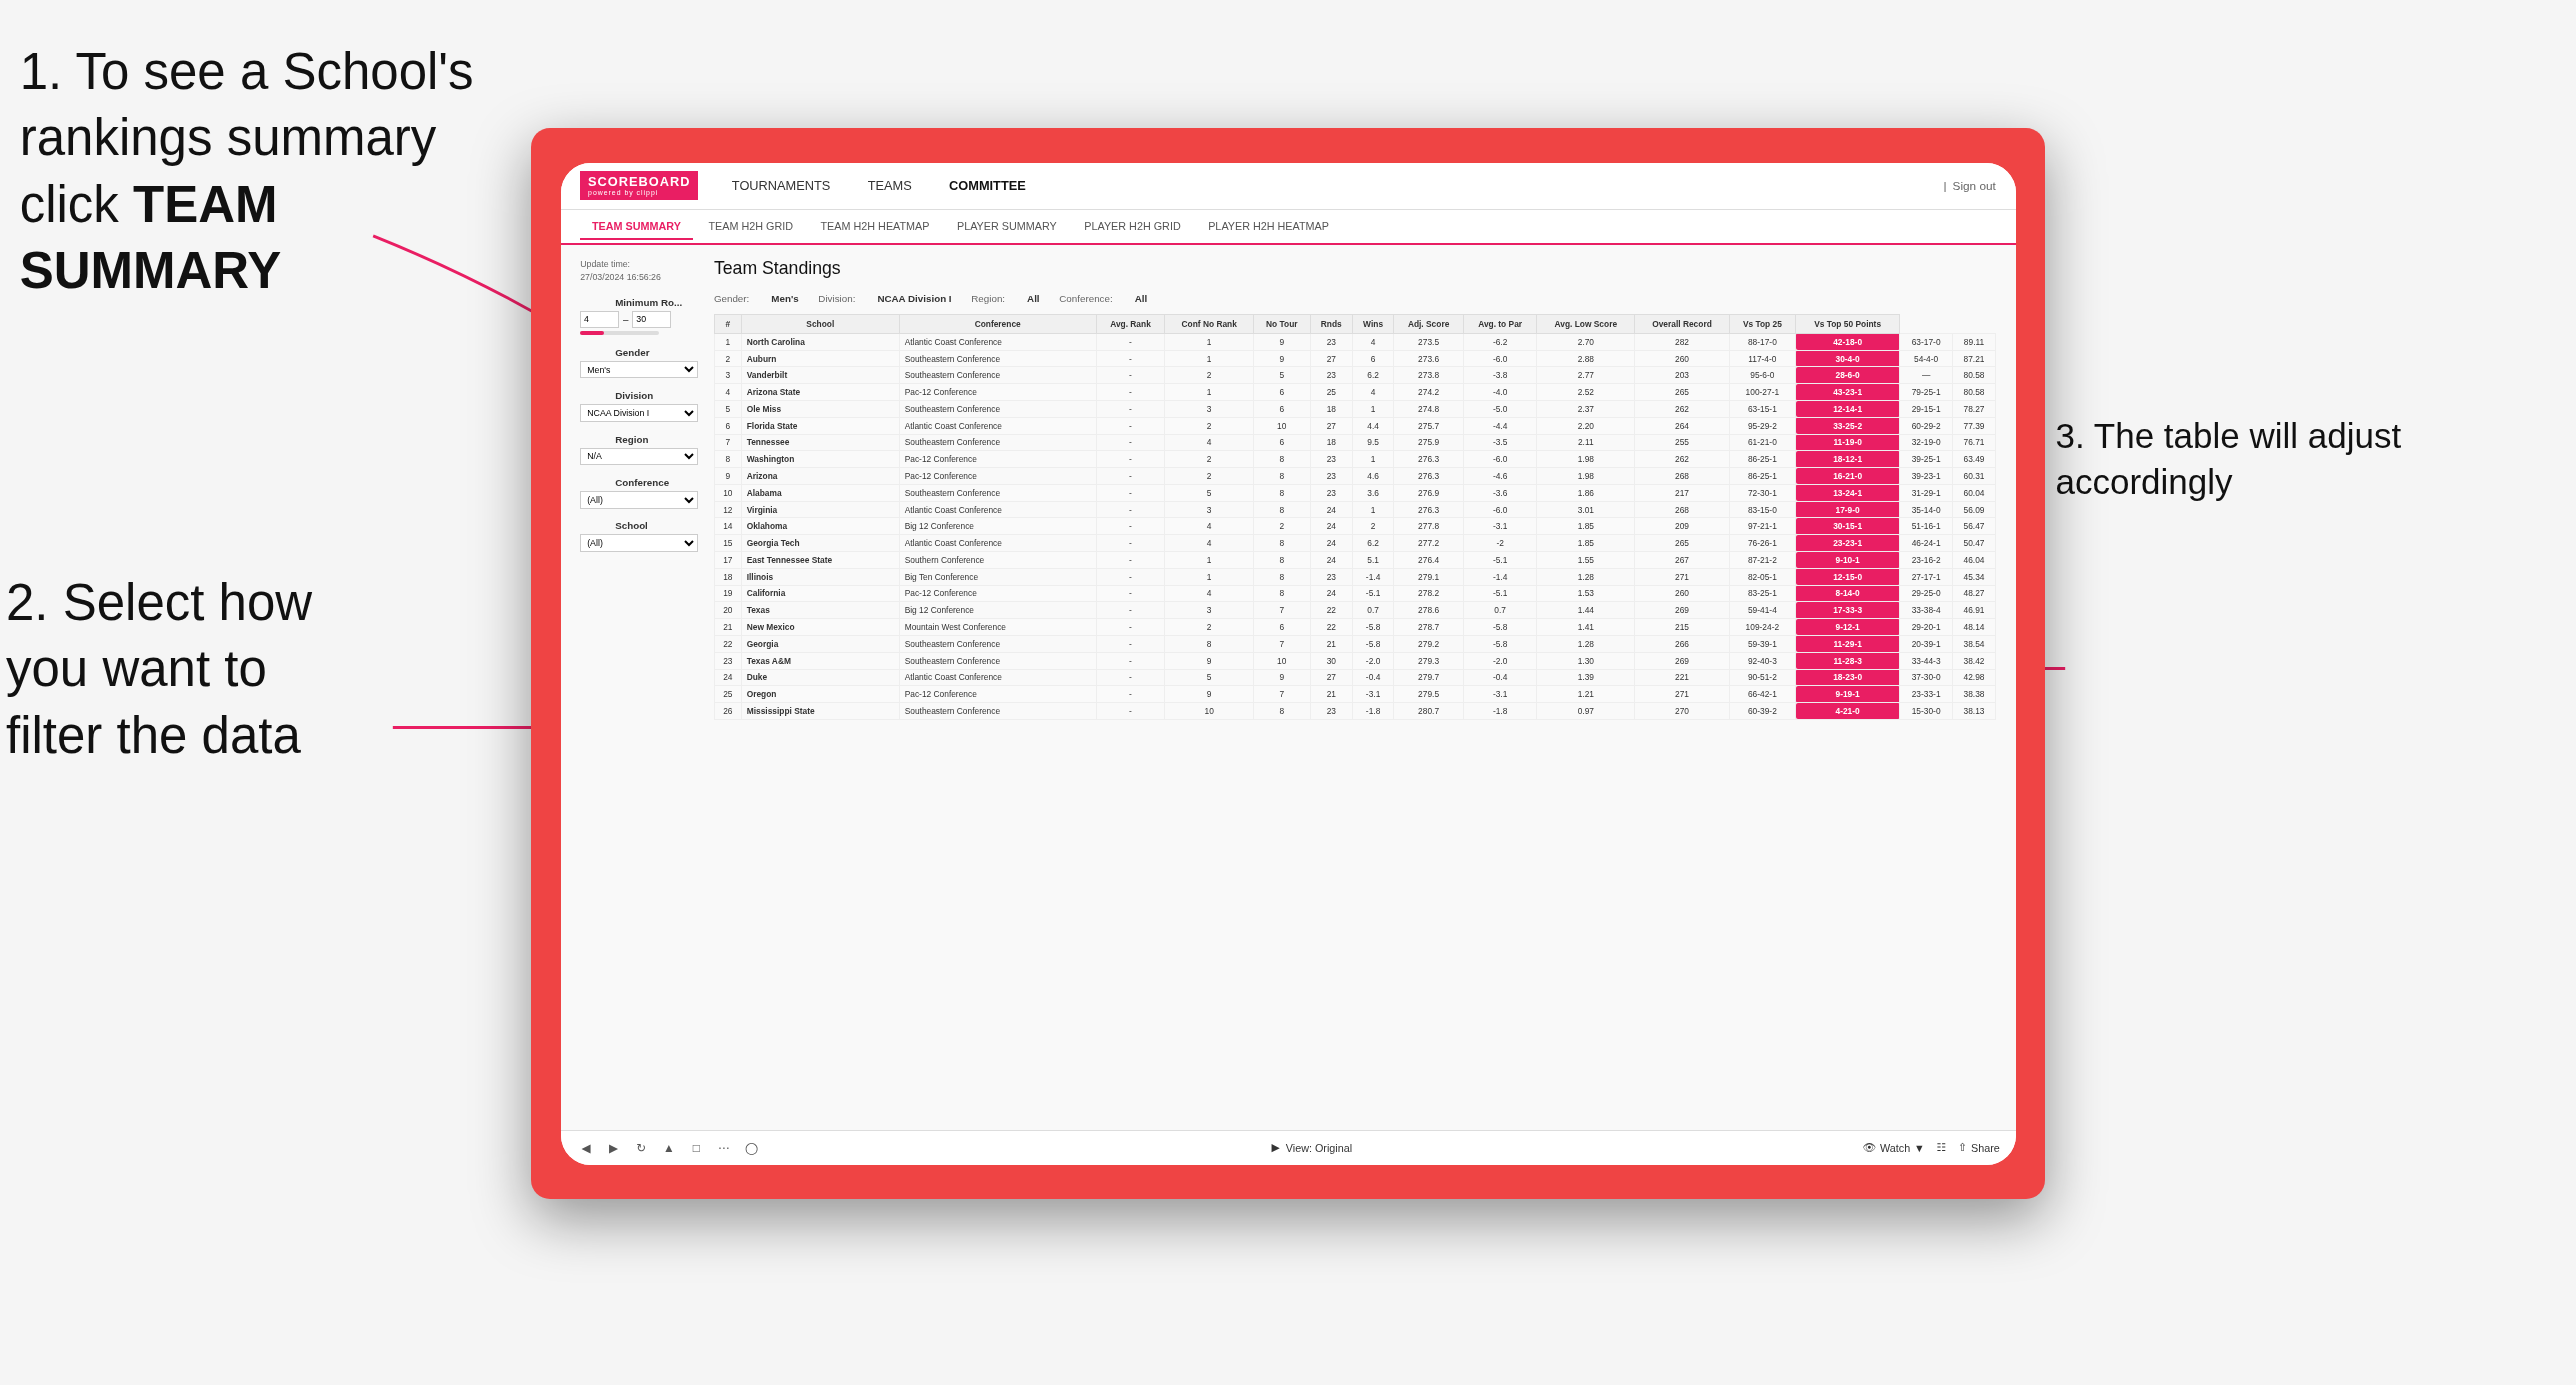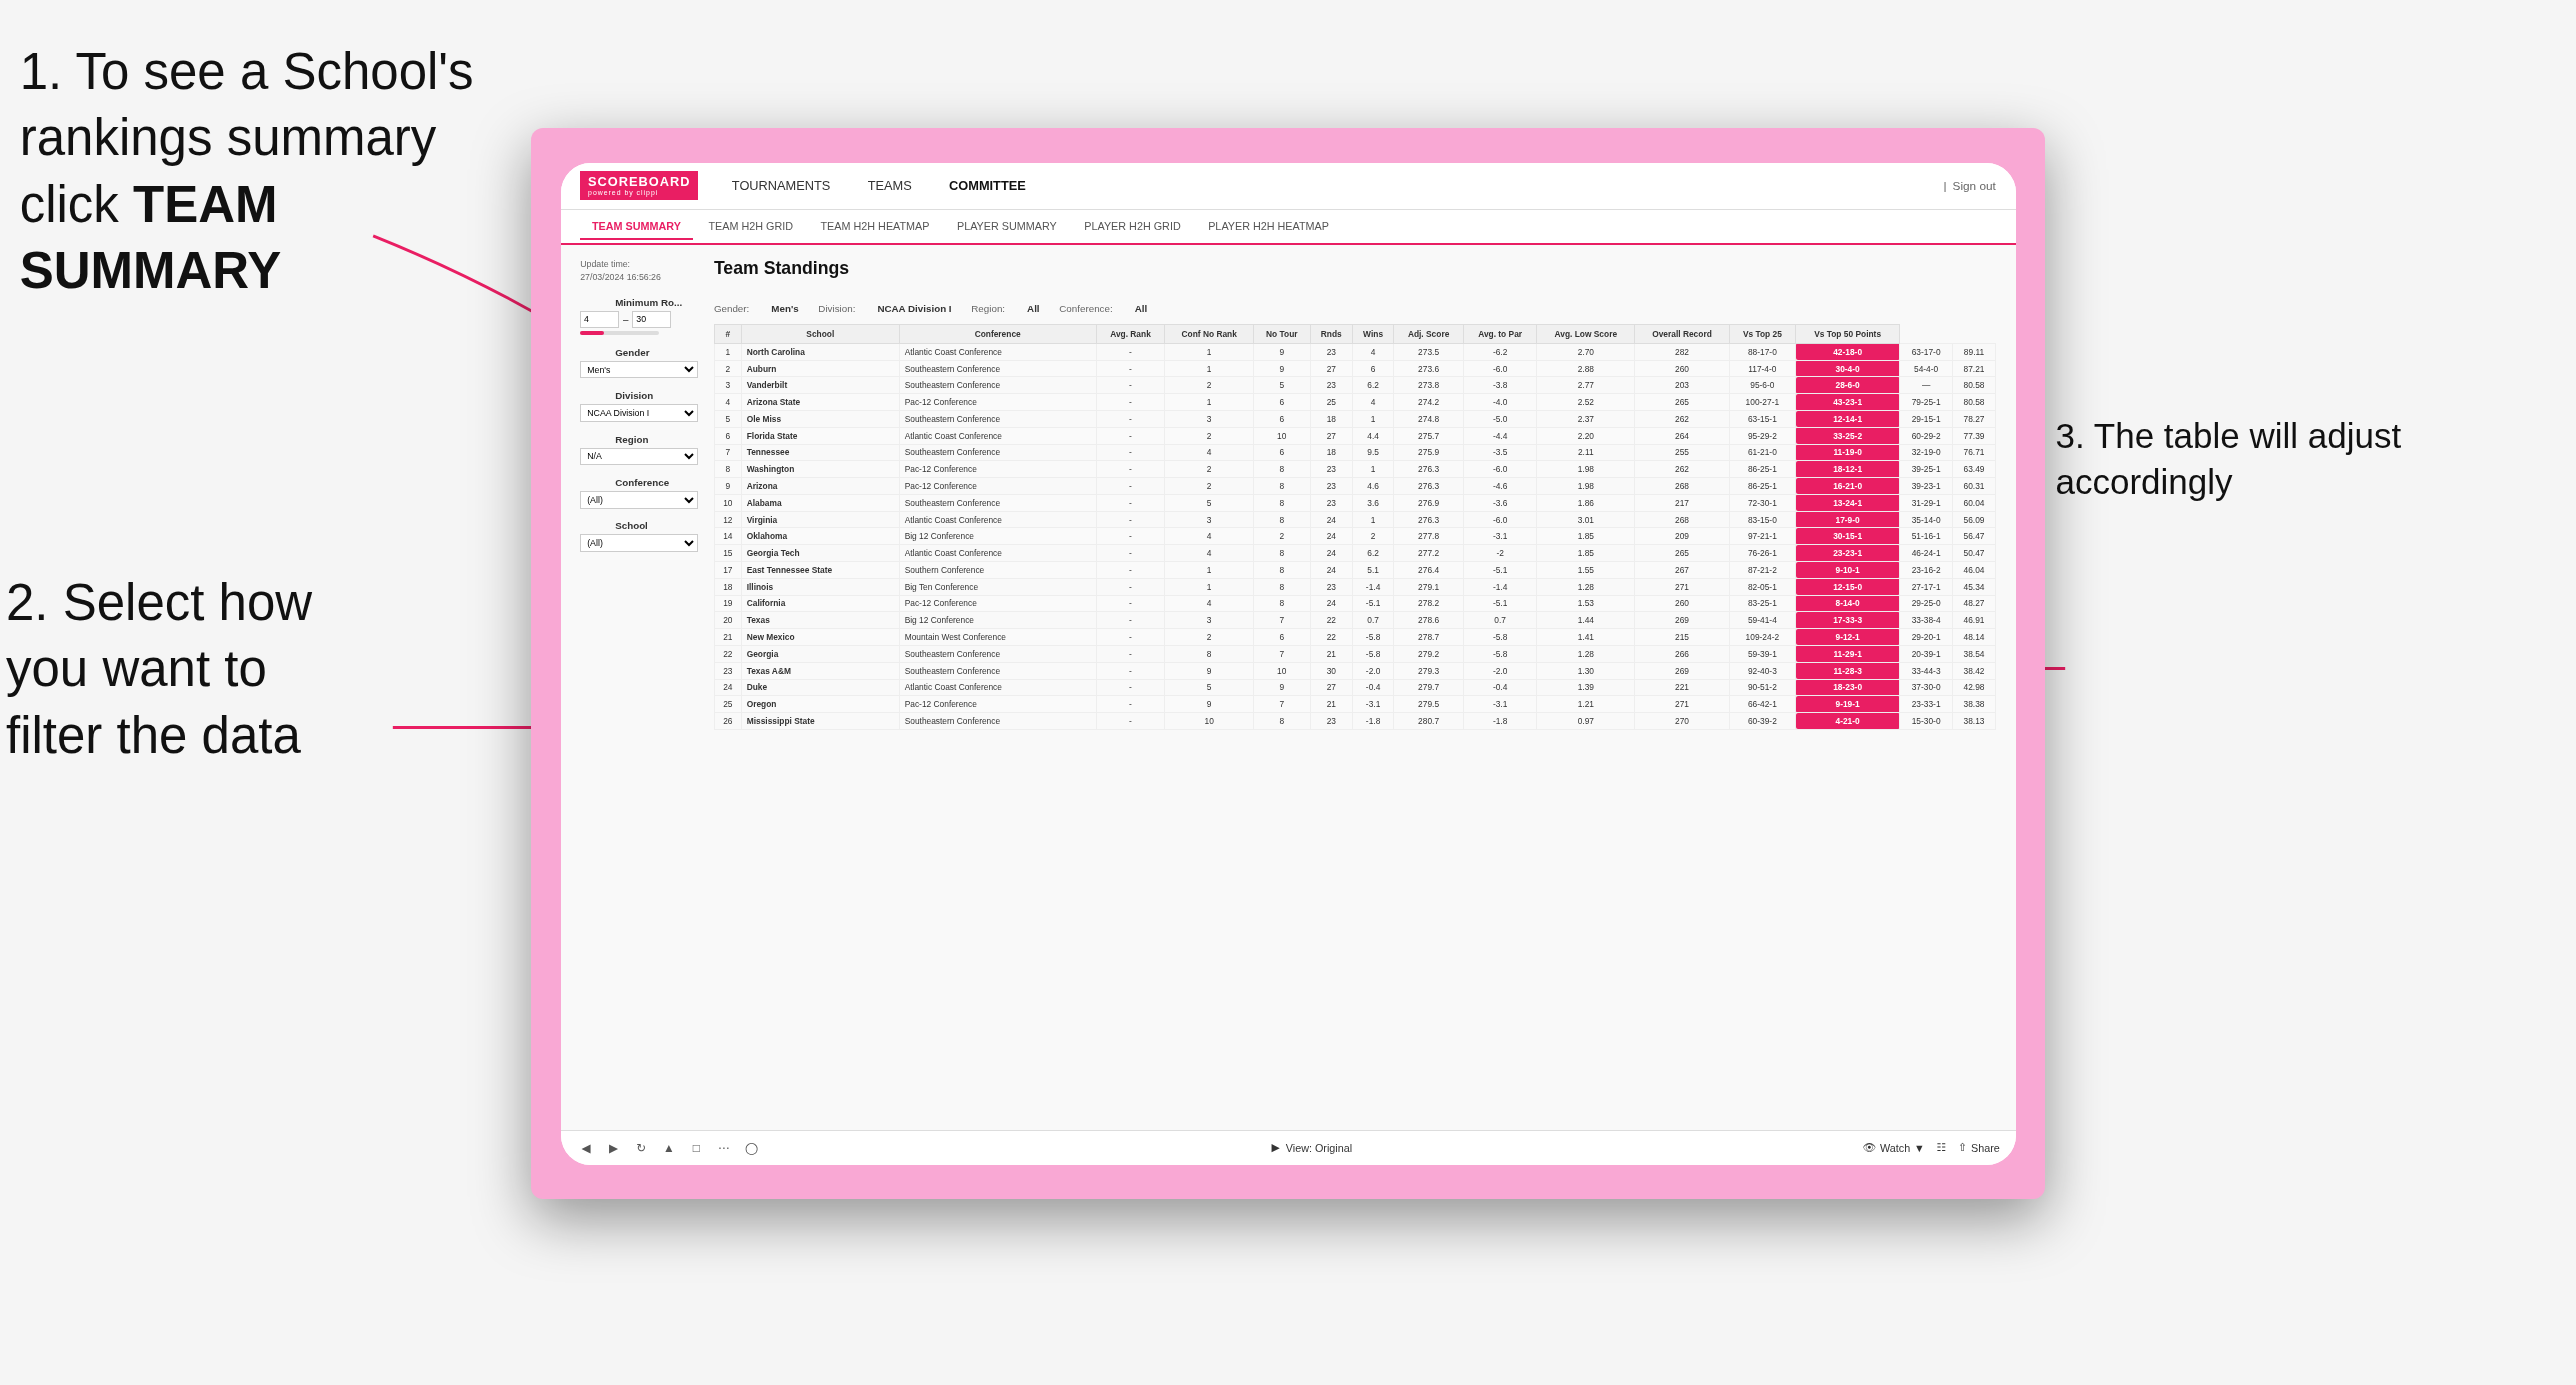--- a/index.html
+++ b/index.html
@@ -45,22 +45,22 @@
       text-align: left;
     }
 
     
     .tablet {
       position: absolute;
       top: 128px;
       left: 531px;
       width: 1514px;
       height: 1071px;
-      background: #f9a8d4;
-      border-radius: 12px;
+      background: #ef4444;
+      border-radius: 19px;
       box-shadow: 0 19.7px 59px rgba(0,0,0,0.4);
       display: flex;
       align-items: center;
       justify-content: center;
     }
 
     .tablet-screen {
       width: 1455px;
       height: 1002px;
       background: #fff;
@@ -231,23 +231,23 @@
     }
 
     
     .right-content {
       flex: 1;
       overflow: auto;
     }
 
     .table-title {
       font-size: 17.7px;
-      font-weight: 700;
+      font-weight: 400;
       color: #111;
-      margin-bottom: 24px;
+      margin-bottom: 14px;
     }
 
     .table-filters-row {
       display: flex;
       gap: 19.7px;
       margin-bottom: 9.8px;
       font-size: 9.8px;
       color: #333;
       align-items: center;
     }

